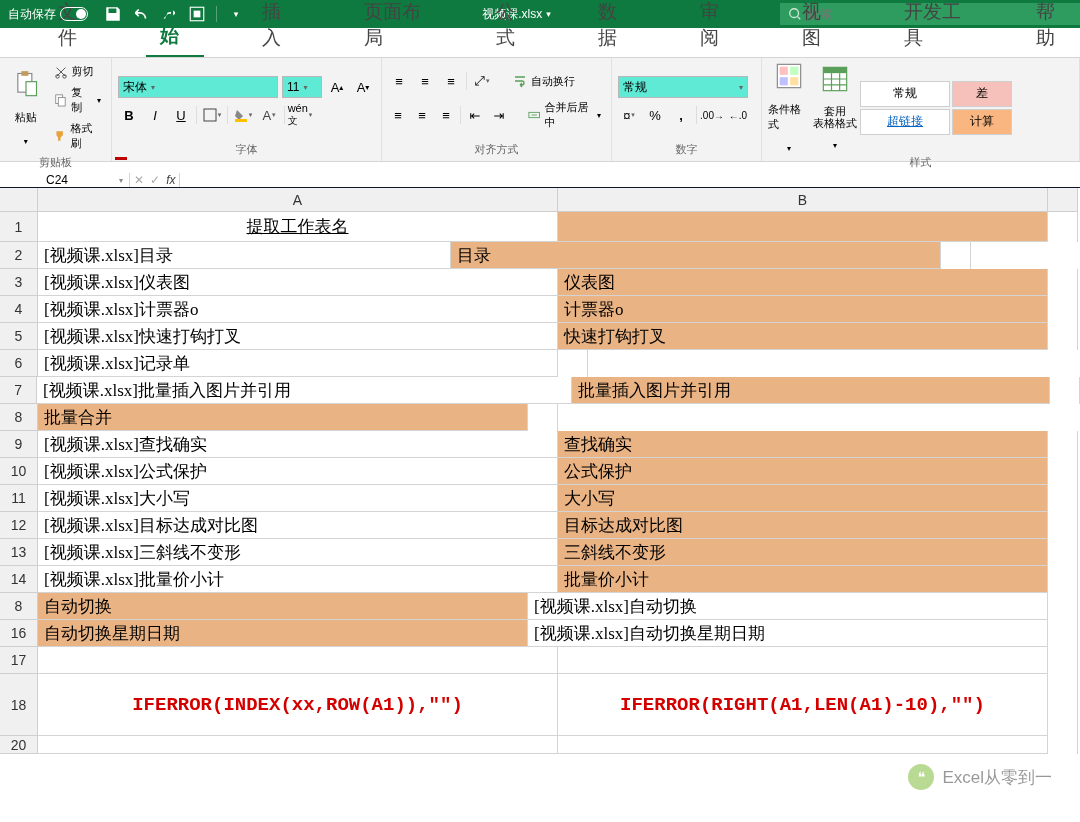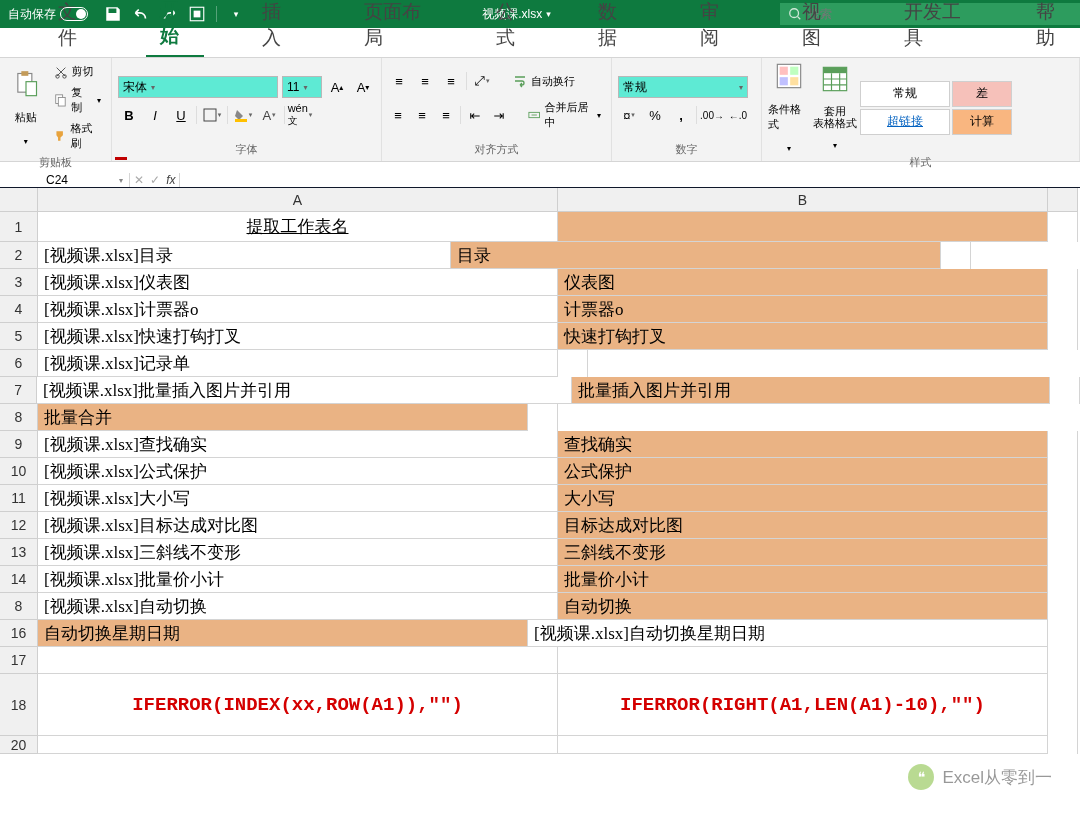--- a/index.html
+++ b/index.html
@@ -414,22 +414,22 @@
     <div class="cell col-c nob" style="width:30px;height:27px;border-bottom:none"></div>
       </div>
       <div class="row">
     <div class="row-h" style="height:27px">14</div>
     <div class="cell col-a " style="width:520px;height:27px">[视频课.xlsx]批量价小计</div>
     <div class="cell col-b orange" style="width:490px;height:27px">批量价小计</div>
     <div class="cell col-c nob" style="width:30px;height:27px;border-bottom:none"></div>
       </div>
       <div class="row">
     <div class="row-h" style="height:27px">8</div>
+    <div class="cell col-b orange" style="width:490px;height:27px">自动切换</div>
     <div class="cell col-a " style="width:520px;height:27px">[视频课.xlsx]自动切换</div>
-    <div class="cell col-b orange" style="width:490px;height:27px">自动切换</div>
     <div class="cell col-c nob" style="width:30px;height:27px;border-bottom:none"></div>
       </div>
       <div class="row">
     <div class="row-h" style="height:27px">16</div>
     <div class="cell col-b orange" style="width:490px;height:27px">自动切换星期日期</div>
     <div class="cell col-a " style="width:520px;height:27px">[视频课.xlsx]自动切换星期日期</div>
     <div class="cell col-c nob" style="width:30px;height:27px;border-bottom:none"></div>
       </div>
       <div class="row">
     <div class="row-h" style="height:27px">17</div>

